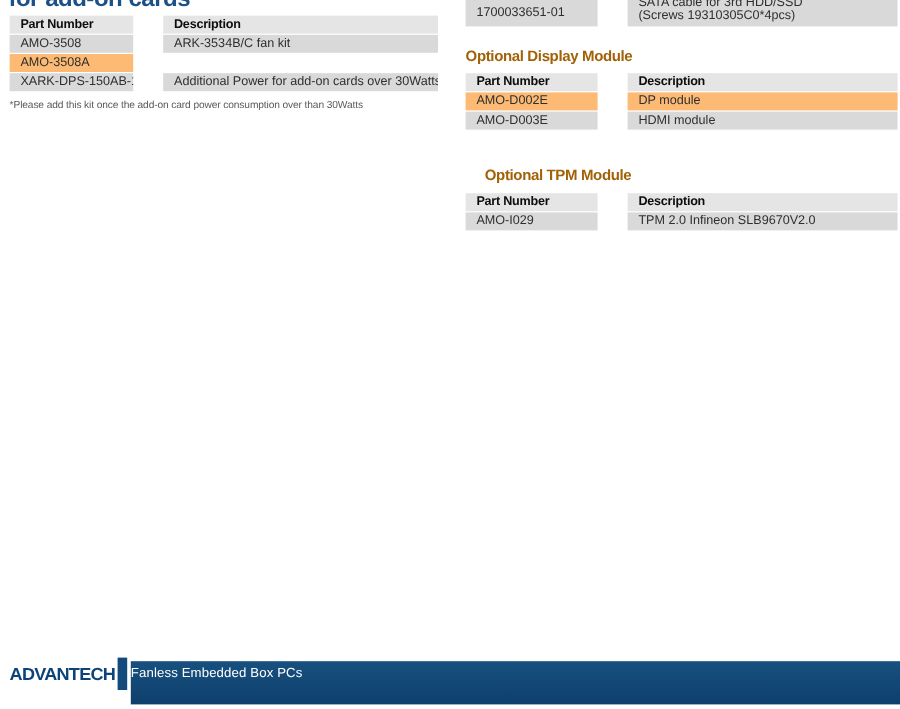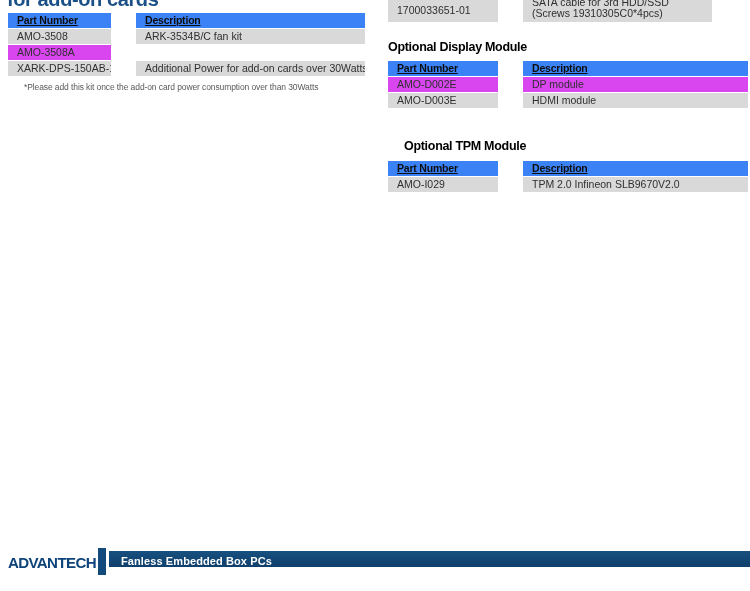--- a/index.html
+++ b/index.html
@@ -17,64 +17,64 @@
   }
 
   
   .datatable { position:absolute; font-size:10.5px; color:#2f2f2f; }
   .row { display:flex; height:15px; line-height:15px; margin-bottom:1px; white-space:nowrap; }
   .row > div { box-sizing:border-box; padding-left:9px; overflow:hidden; }
   .c1 { width:103px; margin-right:2px; }
   .c2 { flex:1;margin-left:23px; }
   .rt .c1 { width:110px; }
   .hdr { font-weight:bold; color:#0d0d0d; letter-spacing:-0.2px; }
-  .hdr > div { background:#3b82f6;text-decoration:underline; }
+  .hdr > div { background:#e5e5e5; }
   .r-dark  > div { background:#d9d9d9; }
-  .r-light > div { background:#d946ef; }
+  .r-light > div { background:#fdba74; }
 
   
   .row.tall { height:22px; line-height:normal; }
   .part-mid { padding-top:4px; font-size:10.5px; }
   .desc2 { padding-top:0; }
   .desc2 > div { line-height:11px; }
   .desc2 .l1 { margin-top:-3px; }
 
   .footnote {
-    position:absolute; left:24px; top:82px;
+    position:absolute; left:8px; top:82px;
     font-size:8.5px; color:#595959; letter-spacing:-0.1px; white-space:nowrap;
   }
 
   .sec-h {
-    position:absolute; font-size:12.5px; font-weight:bold; color:#000000;
+    position:absolute; font-size:12.5px; font-weight:bold; color:#a16207;
     letter-spacing:-0.3px; white-space:nowrap;
   }
   .sec-h.display { left:388px; top:40px; }
   .sec-h.tpm     { left:404px; top:139px; }
 
   .left-table   { left:8px;   top:13px;  width:357px; }
-  .cable-table  { left:388px; top:0;     width:324px; }
+  .cable-table  { left:388px; top:0;     width:360px; }
   .display-table{ left:388px; top:61px;  width:360px; }
   .tpm-table    { left:388px; top:161px; width:360px; }
 
   
   .logo {
     position:absolute; left:8px; top:553px; height:20px; line-height:20px;
     font-size:14.5px; font-weight:bold; color:#0d4379;
     letter-spacing:-0.6px; transform:scaleX(1.04); transform-origin:left center;
     white-space:nowrap;
   }
   .logo-divider {
     position:absolute; left:98px; top:548px; width:8px; height:27px;
     background:#134a7c;
   }
   .footer-bar {
-    position:absolute; left:109px; top:551px; width:641px; height:16px;
+    position:absolute; left:109px; top:551px; width:641px; height:36px;
     background:linear-gradient(#17507f, #0f3f6c);
-    color:#ffffff; font-size:11px; font-weight:bold; line-height:21px;
-    padding-left:12px; box-sizing:border-box; letter-spacing:0.1px;
+    color:#ffffff; font-size:11px; font-weight:normal; line-height:21px;
+    box-sizing:border-box; letter-spacing:0.1px;
     white-space:nowrap;
   }
 </style>
 </head>
 <body>
 
 <div class="page">
 
   <div class="clip-title">for add-on cards</div>
 

